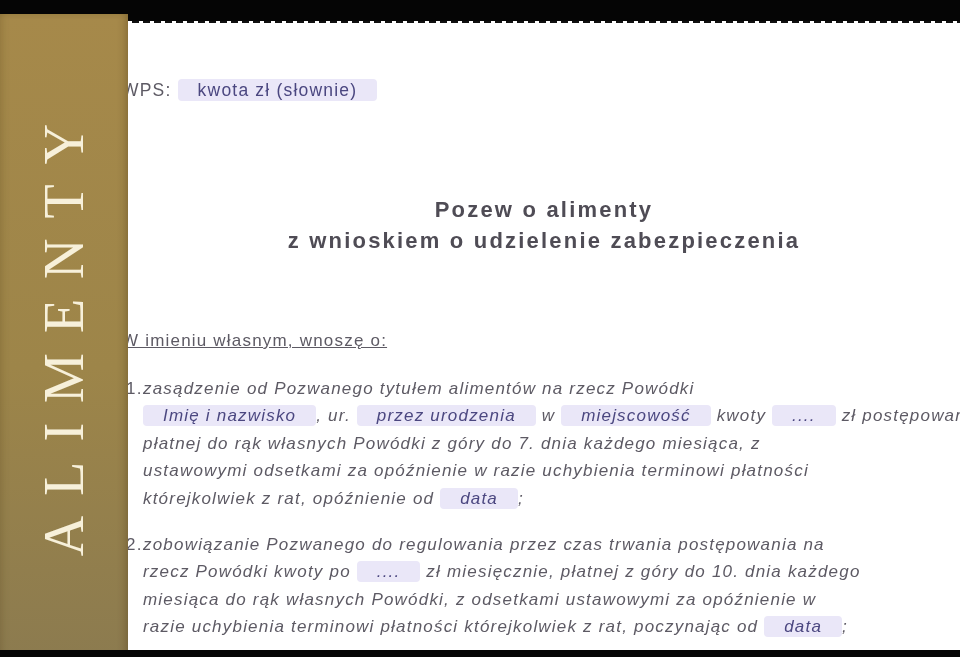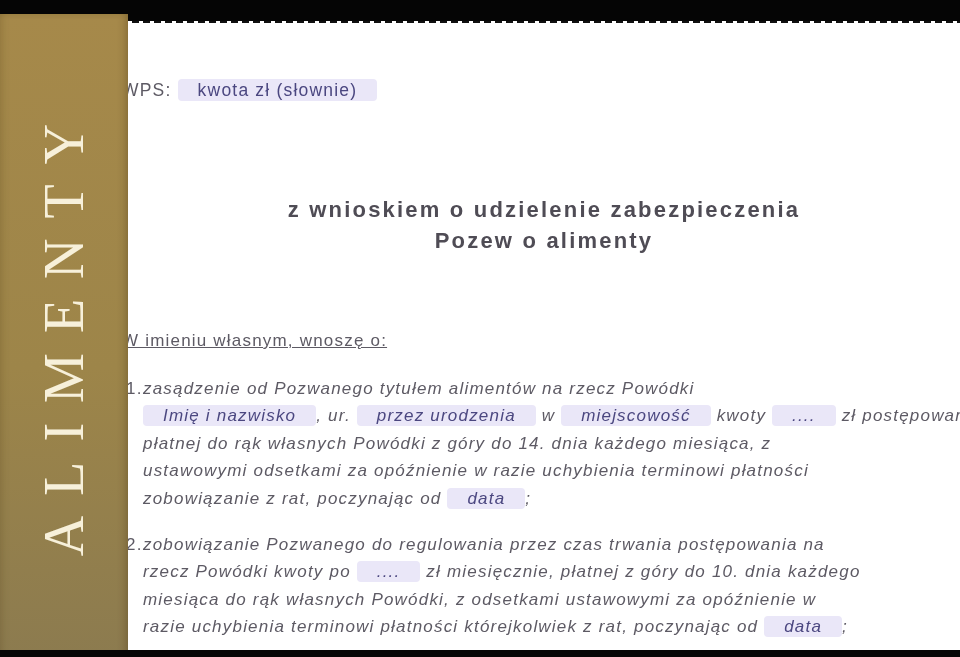--- a/index.html
+++ b/index.html
@@ -71,34 +71,34 @@
 
 <div class="letterbox-top"></div>
 
 <div class="sidebar">
   <span class="sidebar-label">ALIMENTY</span>
 </div>
 
 <div class="txt wps-line"><span style="white-space:pre;text-align:center;">WPS: </span><span class="hl">kwota zł (słownie)</span></div>
 
 <div class="txt doc-title">
+  <div>Pozew o alimenty</div>
   <div>z wnioskiem o udzielenie zabezpieczenia</div>
-  <div>Pozew o alimenty</div>
 </div>
 
 <div class="txt intro-line">W imieniu własnym, wnoszę o:</div>
 
 <div class="list-item item-1">
   <span class="num">1.</span>
   <div class="item-lines">
       <div class="line"><span>zasądzenie od Pozwanego tytułem alimentów na rzecz Powódki</span></div>
       <div class="line"><span class="hl">Imię i nazwisko</span><span>, ur. </span><span class="hl">przez urodzenia</span><span> w </span><span class="hl">miejscowość</span><span> kwoty </span><span class="hl">....</span><span> zł postępowania,</span></div>
-      <div class="line"><span>płatnej do rąk własnych Powódki z góry do 14. dnia każdego miesiąca, z</span></div>
+      <div class="line"><span>płatnej do rąk własnych Powódki z góry do 7. dnia każdego miesiąca, z</span></div>
       <div class="line"><span>ustawowymi odsetkami za opóźnienie w razie uchybienia terminowi płatności</span></div>
-      <div class="line"><span>zobowiązanie z rat, poczynając od </span><span class="hl">data</span><span>;</span></div>
+      <div class="line"><span>którejkolwiek z rat, opóźnienie od </span><span class="hl">data</span><span>;</span></div>
     </div>
 </div>
 
 <div class="list-item item-2">
   <span class="num">2.</span>
   <div class="item-lines">
       <div class="line"><span>zobowiązanie Pozwanego do regulowania przez czas trwania postępowania na</span></div>
       <div class="line"><span>rzecz Powódki kwoty po </span><span class="hl">....</span><span> zł miesięcznie, płatnej z góry do 10. dnia każdego</span></div>
       <div class="line"><span>miesiąca do rąk własnych Powódki, z odsetkami ustawowymi za opóźnienie w</span></div>
       <div class="line"><span>razie uchybienia terminowi płatności którejkolwiek z rat, poczynając od </span><span class="hl">data</span><span>;</span></div>

